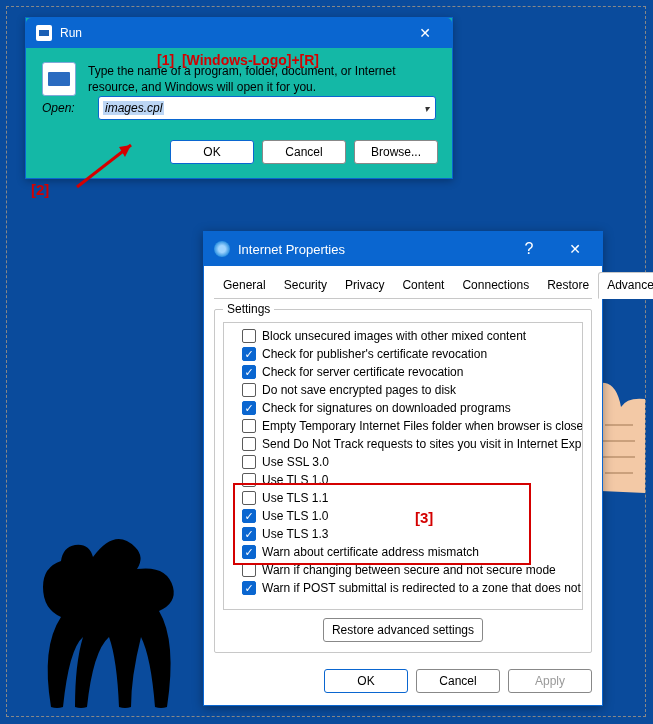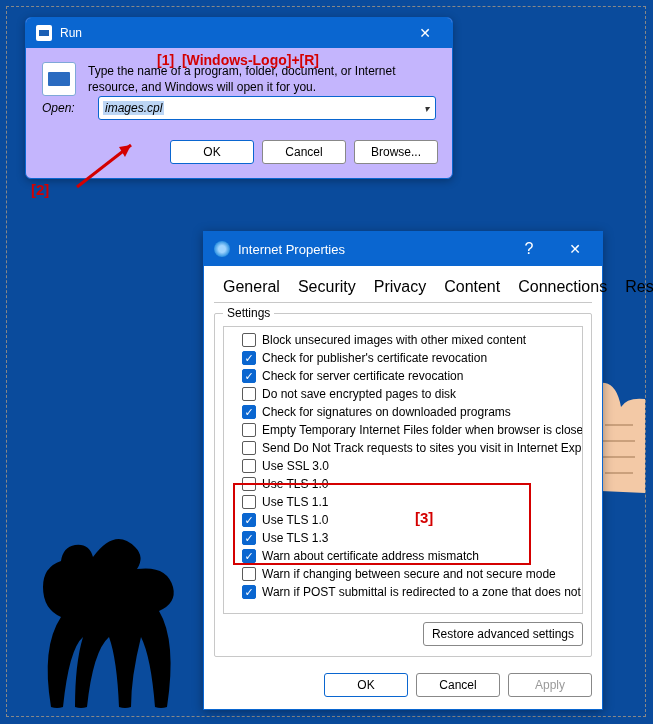--- a/index.html
+++ b/index.html
@@ -19,23 +19,23 @@
     width: 640px; height: 711px;
     border: 1px dashed #888;
     background: #0a4b9c;
   }
 
   
   .run-dialog {
     position: absolute;
     left: 18px; top: 10px;
     width: 428px;
-    background: #c4b5fd;
+    background: #14b8a6;
     border: 1px solid #0a66d0;
-    border-radius: 6px;
+    border-radius: 0;
     box-shadow: 0 2px 8px rgba(0,0,0,.3);
   }
   .run-titlebar {
     height: 30px;
     background: #0a66d0;
     color: #fff;
     display: flex;
     align-items: center;
     border-radius: 5px 5px 0 0;
     padding: 0 6px 0 10px;
@@ -105,21 +105,21 @@
     display:flex; align-items:center; padding:0 6px 0 10px; gap:8px;
   }
   .ip-titlebar .ip-icon { width:16px; height:16px; background:radial-gradient(circle,#9fd4ff 30%,#2a8fe0 70%); border-radius:50%; }
   .ip-titlebar .title { flex:1; font-size:13px;}
   .ip-titlebar .help { width:34px; text-align:center; font-size:16px; cursor:pointer;}
   .ip-titlebar .close-x { width:42px; text-align:center; font-size:14px; cursor:pointer;}
 
   .ip-body { padding: 6px 10px 10px 10px; background:#fff; }
 
   .tabs {
-    display:flex; border-bottom:1px solid #c8c8c8; font-size:16px;
+    display:flex; border-bottom:1px solid #c8c8c8; font-size:12px;
   }
   .tab {
     padding:5px 8px 6px 8px; color:#000; cursor:pointer; position:relative;
     border:1px solid transparent; border-bottom:none; margin-bottom:-1px;
   }
   .tab.active {
     border:1px solid #c8c8c8; border-bottom:1px solid #fff; background:#fff;
     border-radius:3px 3px 0 0;
   }
 
@@ -145,21 +145,21 @@
   }
   .chk.on { background:#0a66d0; border-color:#0a66d0; color:#fff; }
   .chk.on::after { content:"✓"; font-size:11px; line-height:1; } 
 
   .tls-box {
     position:absolute; border:2px solid #d40000; pointer-events:none;
     left:226px; top:476px; width:298px; height:82px;
   }
   .anno.a3 { left:408px; top:502px; font-size:15px;}
 
-  .restore-row { display:flex; justify-content:flex-end; margin-top:8px; }
+  .restore-row { display:flex; justify-content:center; margin-top:8px; }
   .restore-row .btn { min-width:160px; }
 
   .ip-buttons {
     display:flex; justify-content:flex-end; gap:8px;
     padding: 6px 10px 12px 10px; border-top:0;
   }
   .btn.disabled { color:#9a9a9a; cursor:default; }
 
   
   .silhouette {

